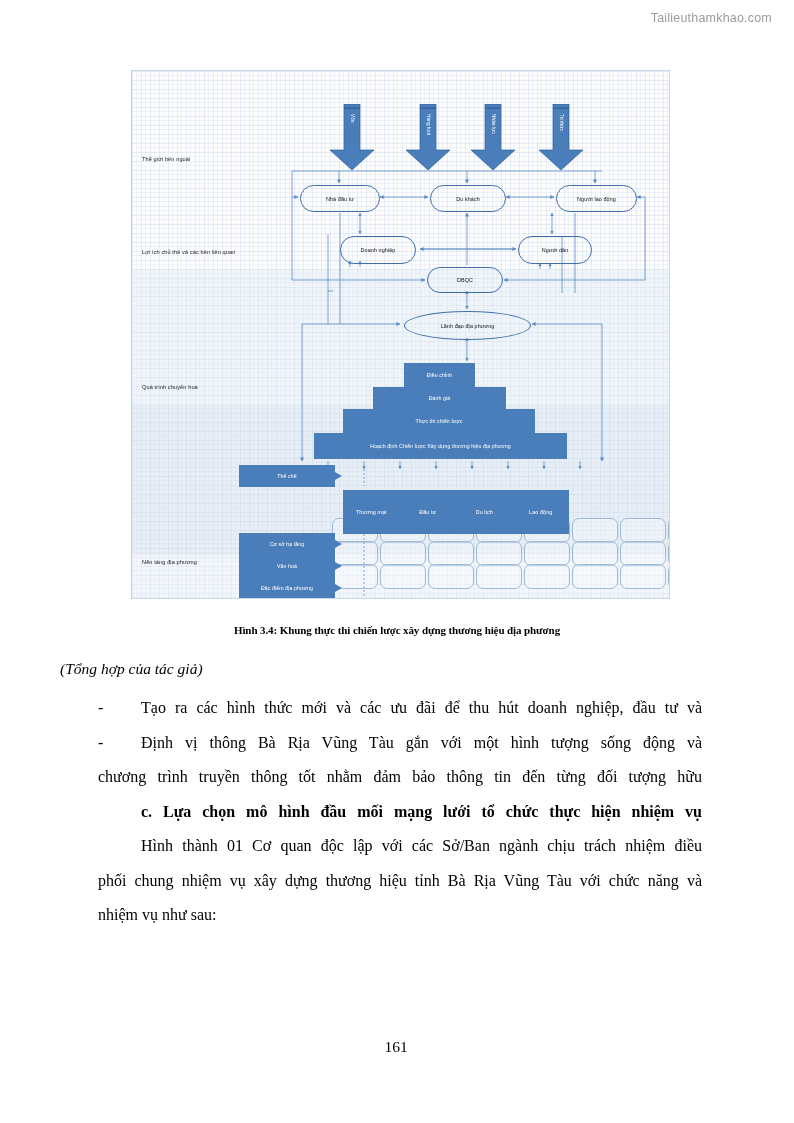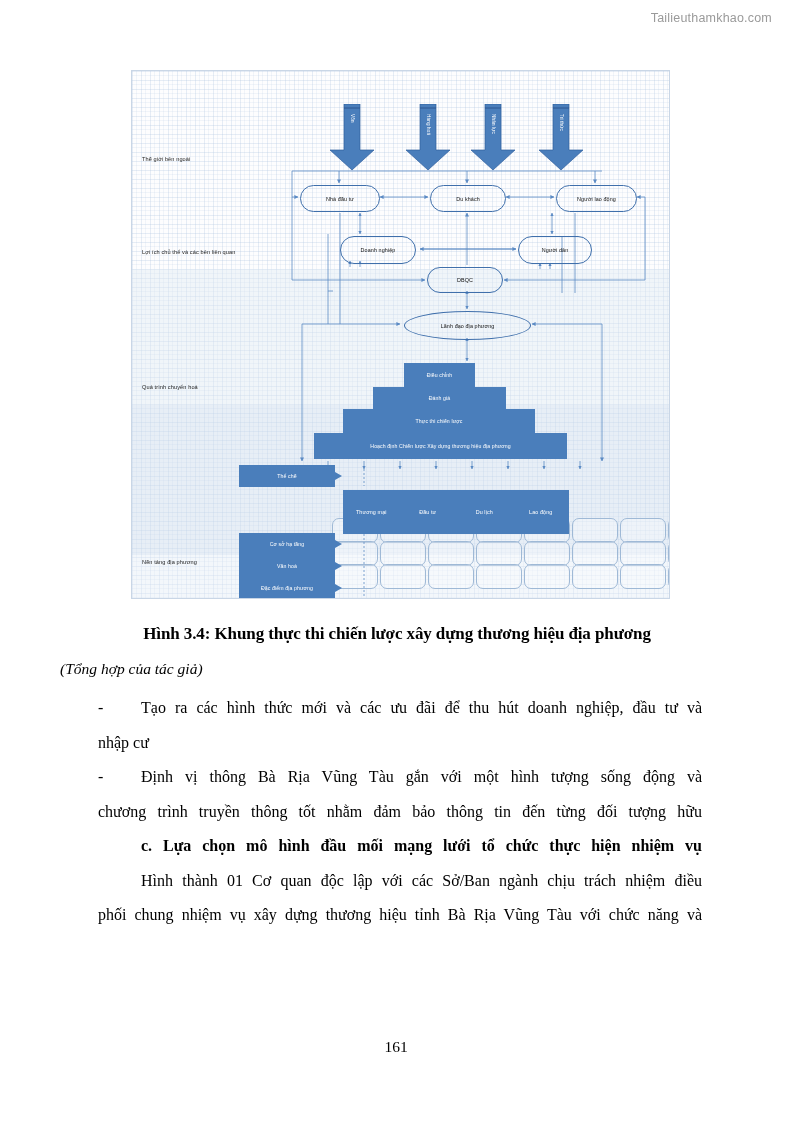--- a/index.html
+++ b/index.html
@@ -157,21 +157,21 @@
   
   .connectors { position: absolute; inset: 0; pointer-events: none; }
 
   
   .fig-caption {
     position: absolute;
     left: 60px;
     top: 624px;
     width: 674px;
     text-align: center;
-    font-size: 17px;
+    font-size: 11px;
     font-weight: bold;
     letter-spacing: -.1px;
   }
   .fig-source {
     position: absolute;
     left: 60px;
     top: 660px;
     width: 662px;
     text-align: left;
     font-size: 15.5px;
@@ -378,21 +378,21 @@
       <span>Du lịch</span>
       <span>Lao động</span>
     </div>
 </div>
 
 <div class="fig-caption">Hình 3.4: Khung thực thi chiến lược xây dựng thương hiệu địa phương</div>
 <div class="fig-source">(Tổng hợp của tác giả)</div>
 
 <div class="body-text">
   <p class="justify-stretch"><span class="bullet-dash">-</span><span>Tạo ra các hình thức mới và các ưu đãi để thu hút doanh nghiệp, đầu tư và</span></p>
-  <p>nhập cư</p>
   <p class="justify-stretch"><span class="bullet-dash">-</span><span>Định vị thông Bà Rịa Vũng Tàu gắn với một hình tượng sống động và</span></p>
   <p class="justify-stretch">chương trình truyền thông tốt nhằm đảm bảo thông tin đến từng đối tượng hữu</p>
   <p class="heading justify-stretch">c. Lựa chọn mô hình đầu mối mạng lưới tổ chức thực hiện nhiệm vụ</p>
   <p class="p-indent justify-stretch">Hình thành 01 Cơ quan độc lập với các Sở/Ban ngành chịu trách nhiệm điều</p>
   <p class="justify-stretch">phối chung nhiệm vụ xây dựng thương hiệu tỉnh Bà Rịa Vũng Tàu với chức năng và</p>
+  <p>nhiệm vụ như sau:</p>
 </div>
 
 <div class="page-number">161</div>
 
 </body></html>

